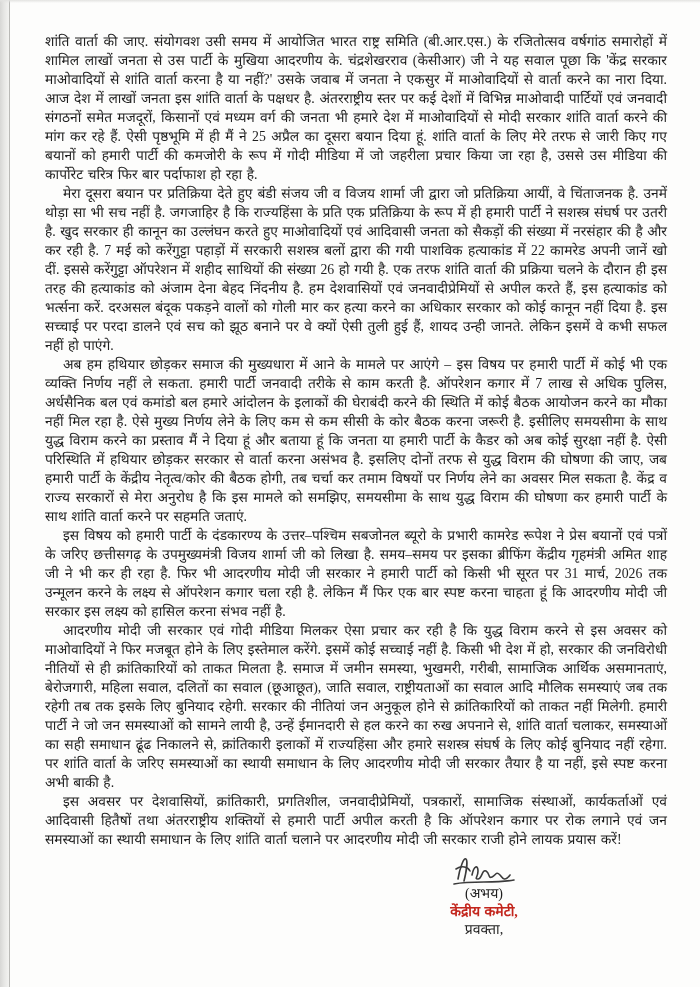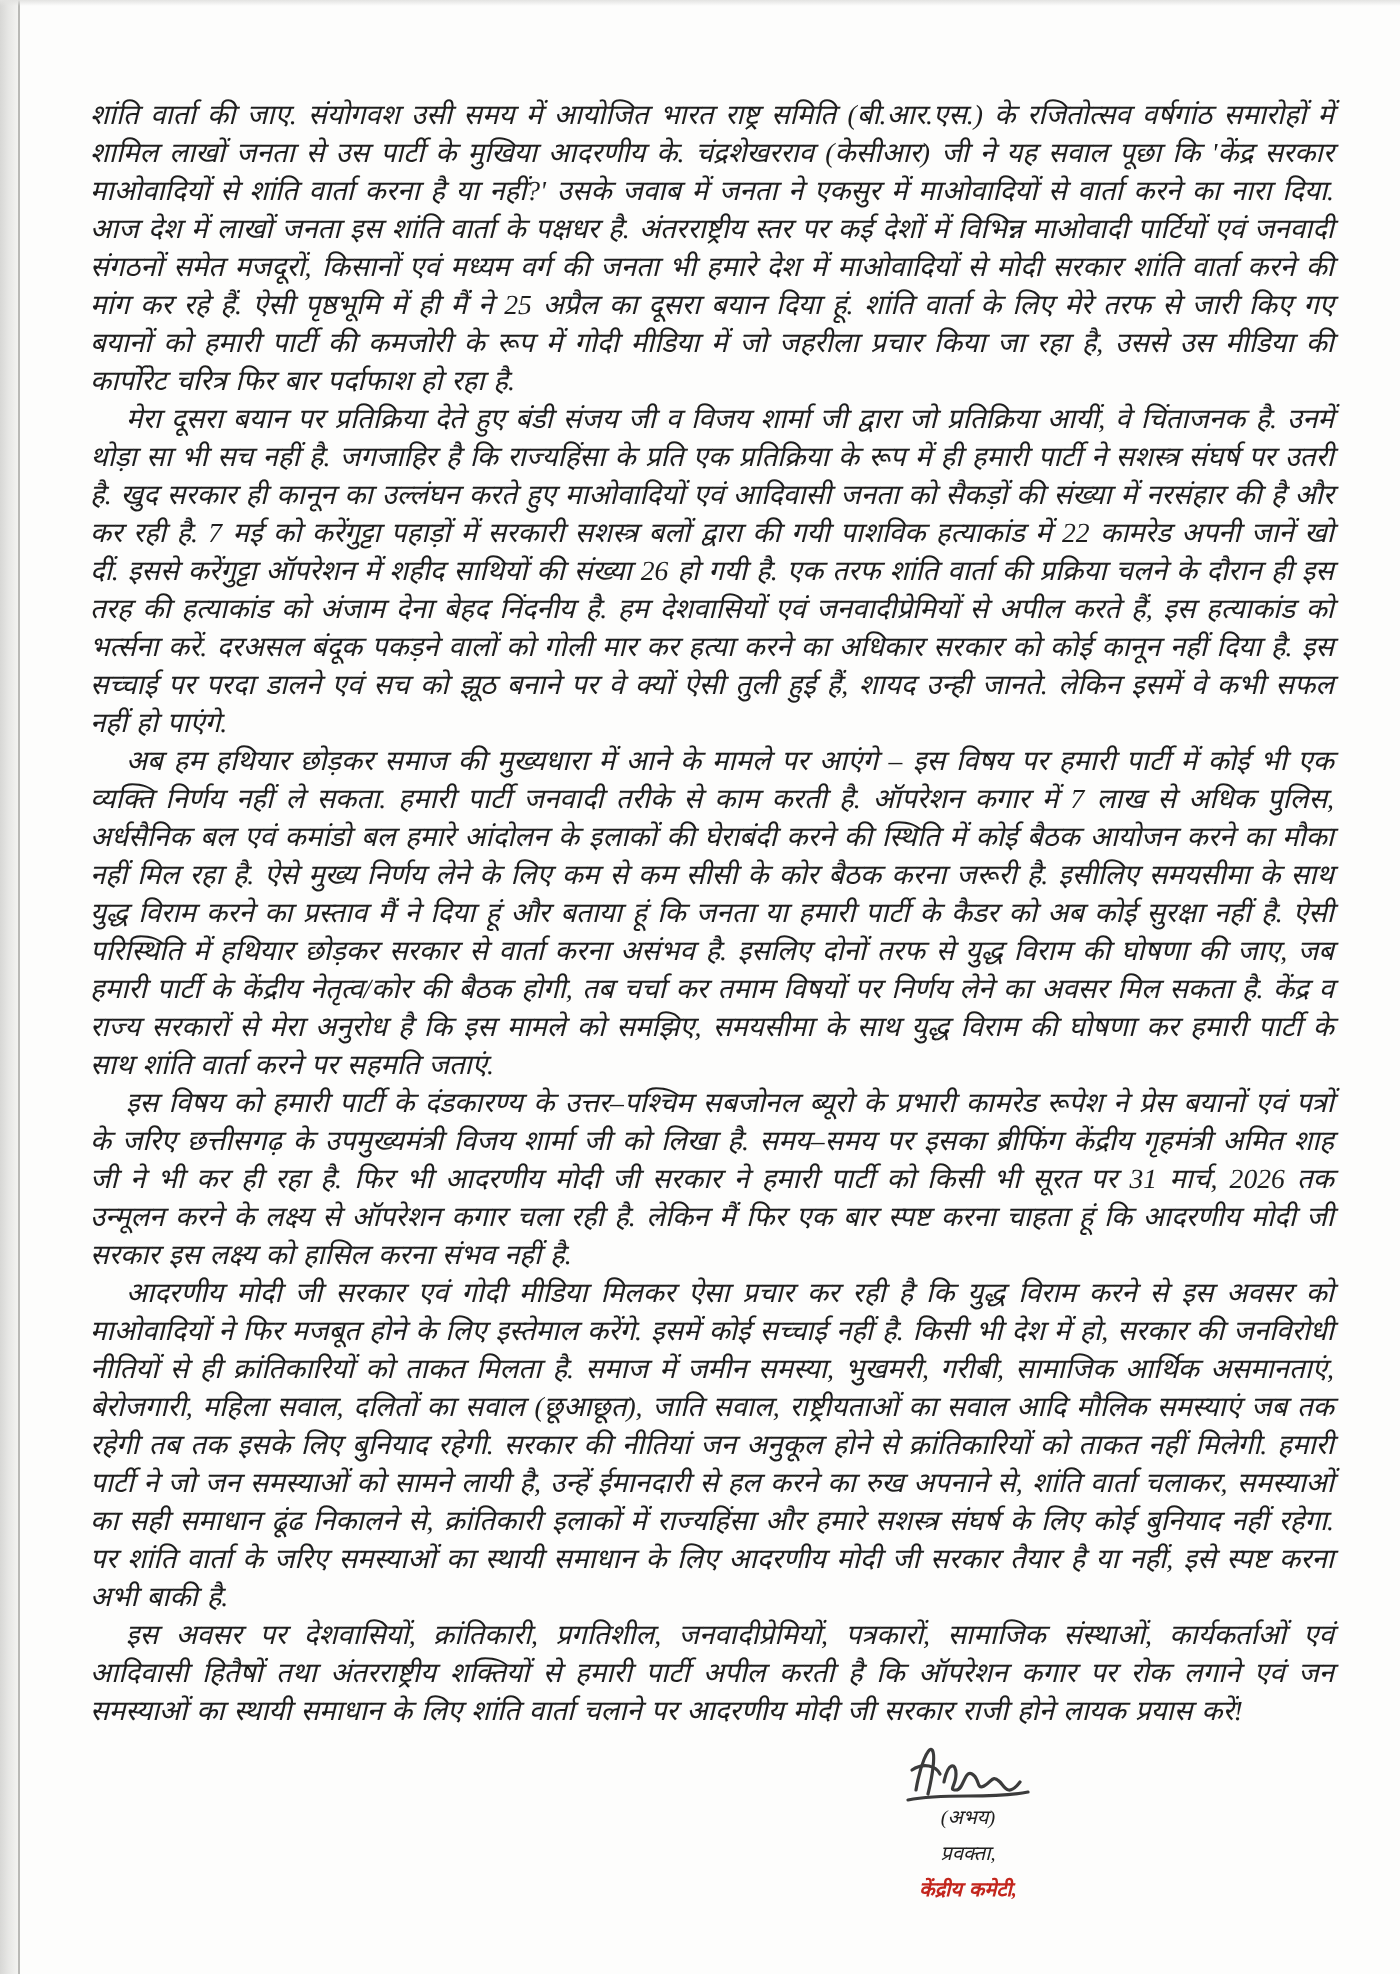--- a/index.html
+++ b/index.html
@@ -26,42 +26,41 @@
   }
   .scan-edge-top {
     position: absolute;
     left: 0; top: 0; right: 0;
     height: 3px;
     background: linear-gradient(to bottom, #e3e3e1, rgba(255,255,255,0));
   }
   .content {
     position: absolute;
     left: 45px;
-    top: 48px;
+    top: 32px;
     width: 622px;
     color: #1e1e1e;
     font-size: 13.8px;
     line-height: 19px;
     text-align: justify;
     word-spacing: 1px;
-    font-style: italic;
   }
   .para {
     margin: 0;
     text-indent: 18px;
   }
   .para.first {
     text-indent: 0;
   }
   .signature {
     width: 190px;
     margin: 4px 88px 0 auto;
     text-align: center;
     line-height: 18px;
-    font-size: 10px;
+    font-size: 14px;
     color: #1e1e1e;
   }
   .sig-script {
     display: block;
     margin: 0 auto -2px auto;
   }
   .sig-line { text-indent: 0; }
   .sig-red {
     color: #c3261d;
     font-weight: 700;
@@ -85,17 +84,17 @@
     <div class="signature">
       <svg class="sig-script" width="78" height="34" viewBox="0 0 68 34" aria-hidden="true">
         <g fill="none" stroke="#3b3b3b" stroke-width="1.6" stroke-linecap="round" stroke-linejoin="round">
           <path d="M8,26 C10,14 14,4 16,6 C18,8 16,20 14,28"></path>
           <path d="M6,16 C12,12 18,14 20,18"></path>
           <path d="M22,22 C24,12 28,12 28,18 C28,24 24,26 28,26 C32,26 32,16 36,18 C40,20 38,26 42,24 C46,22 46,18 50,22 C52,24 54,30 60,22"></path>
           <path d="M4,31 C24,27 44,31 64,27"></path>
         </g>
       </svg>
       <div class="sig-line">(अभय)</div>
+      <div class="sig-line sig-red">केंद्रीय कमेटी,</div>
       <div class="sig-line">प्रवक्ता,</div>
-      <div class="sig-line sig-red">केंद्रीय कमेटी,</div>
     </div>
   </div>
 </div>
 
 </body></html>

